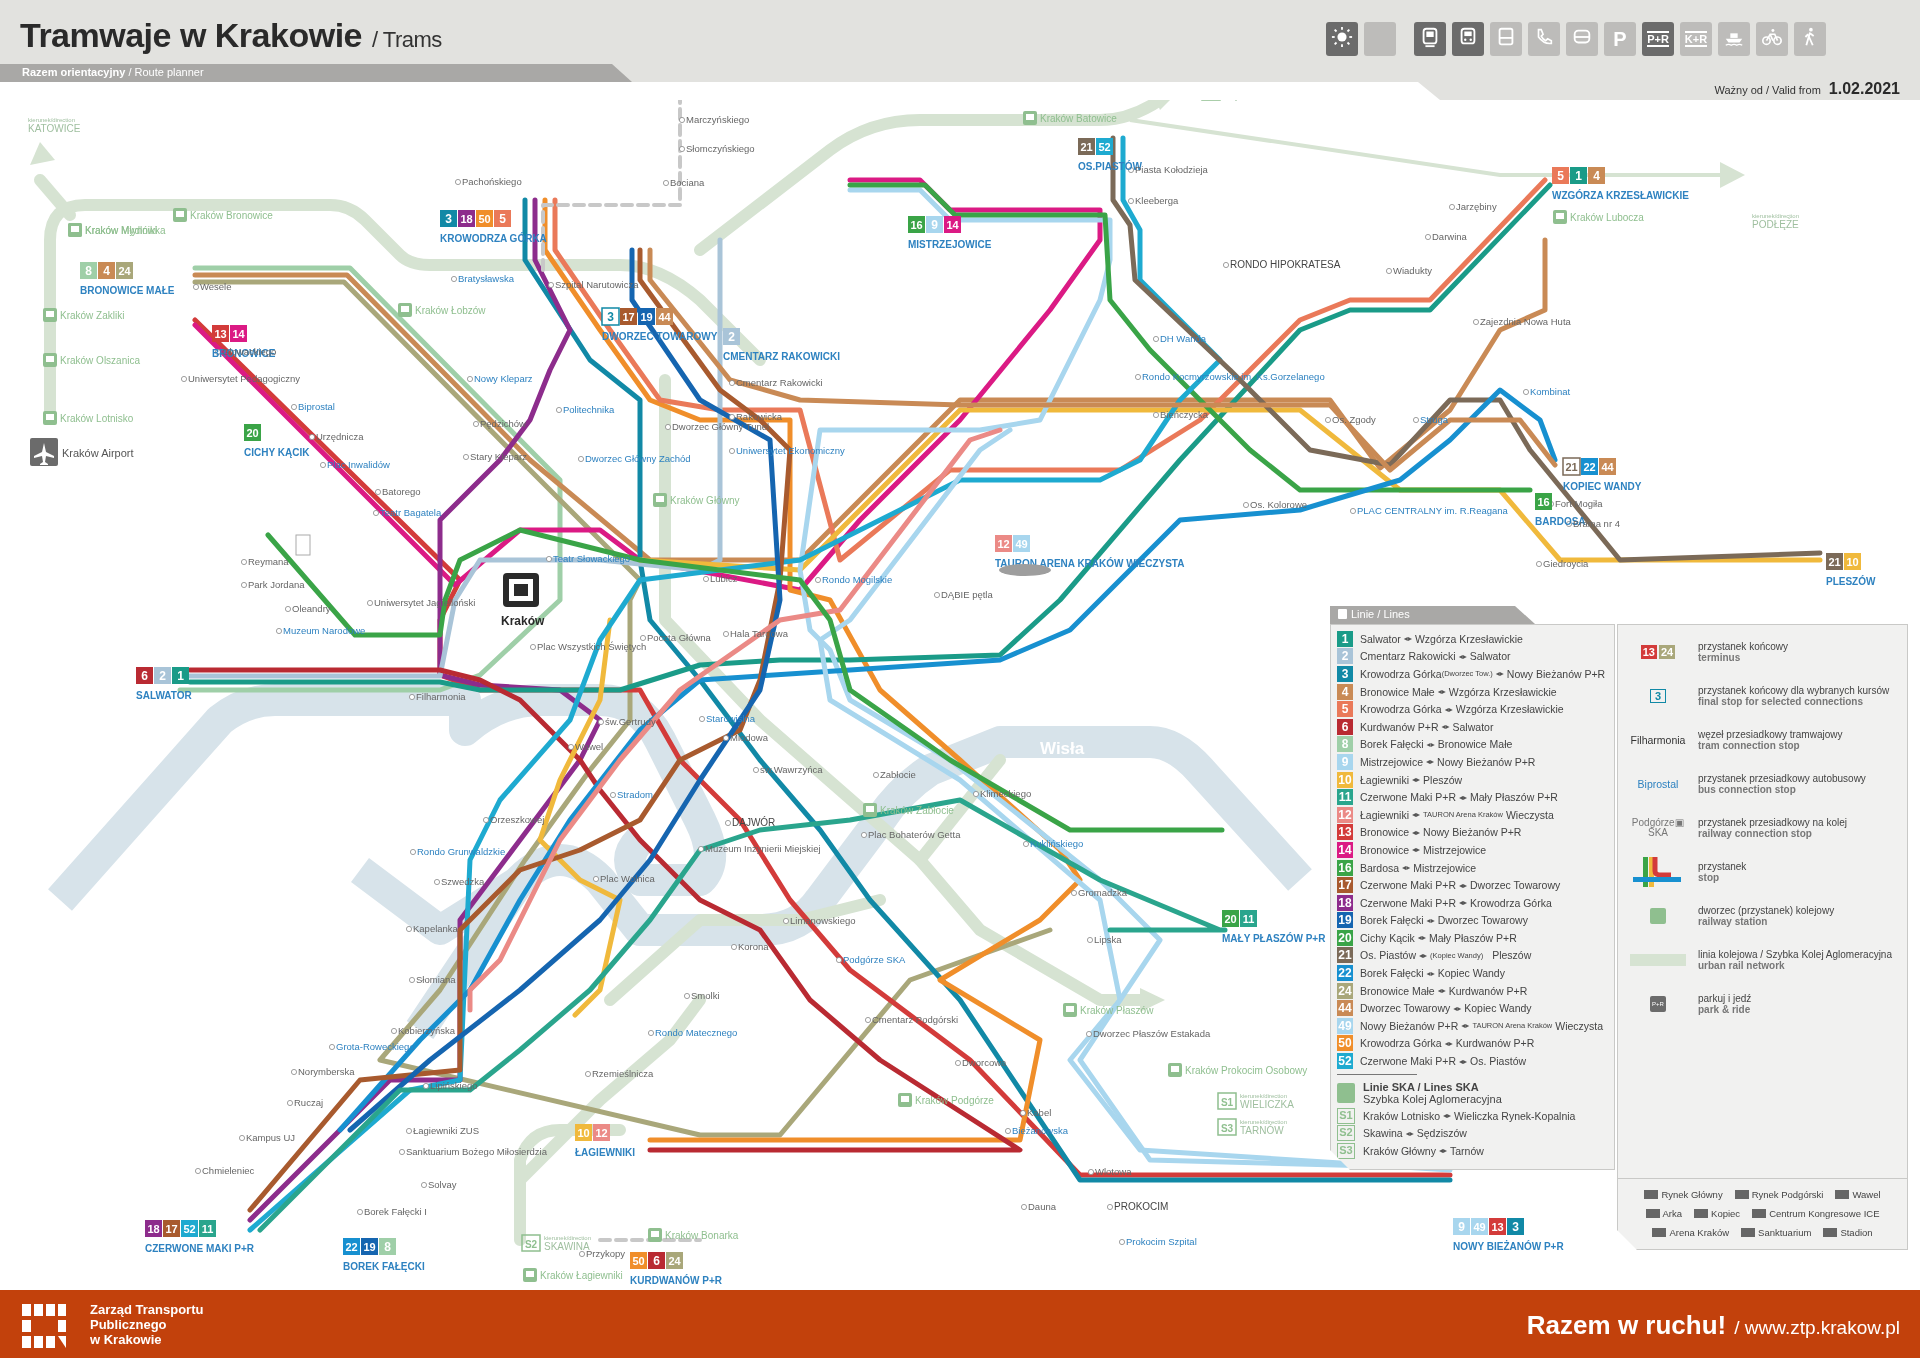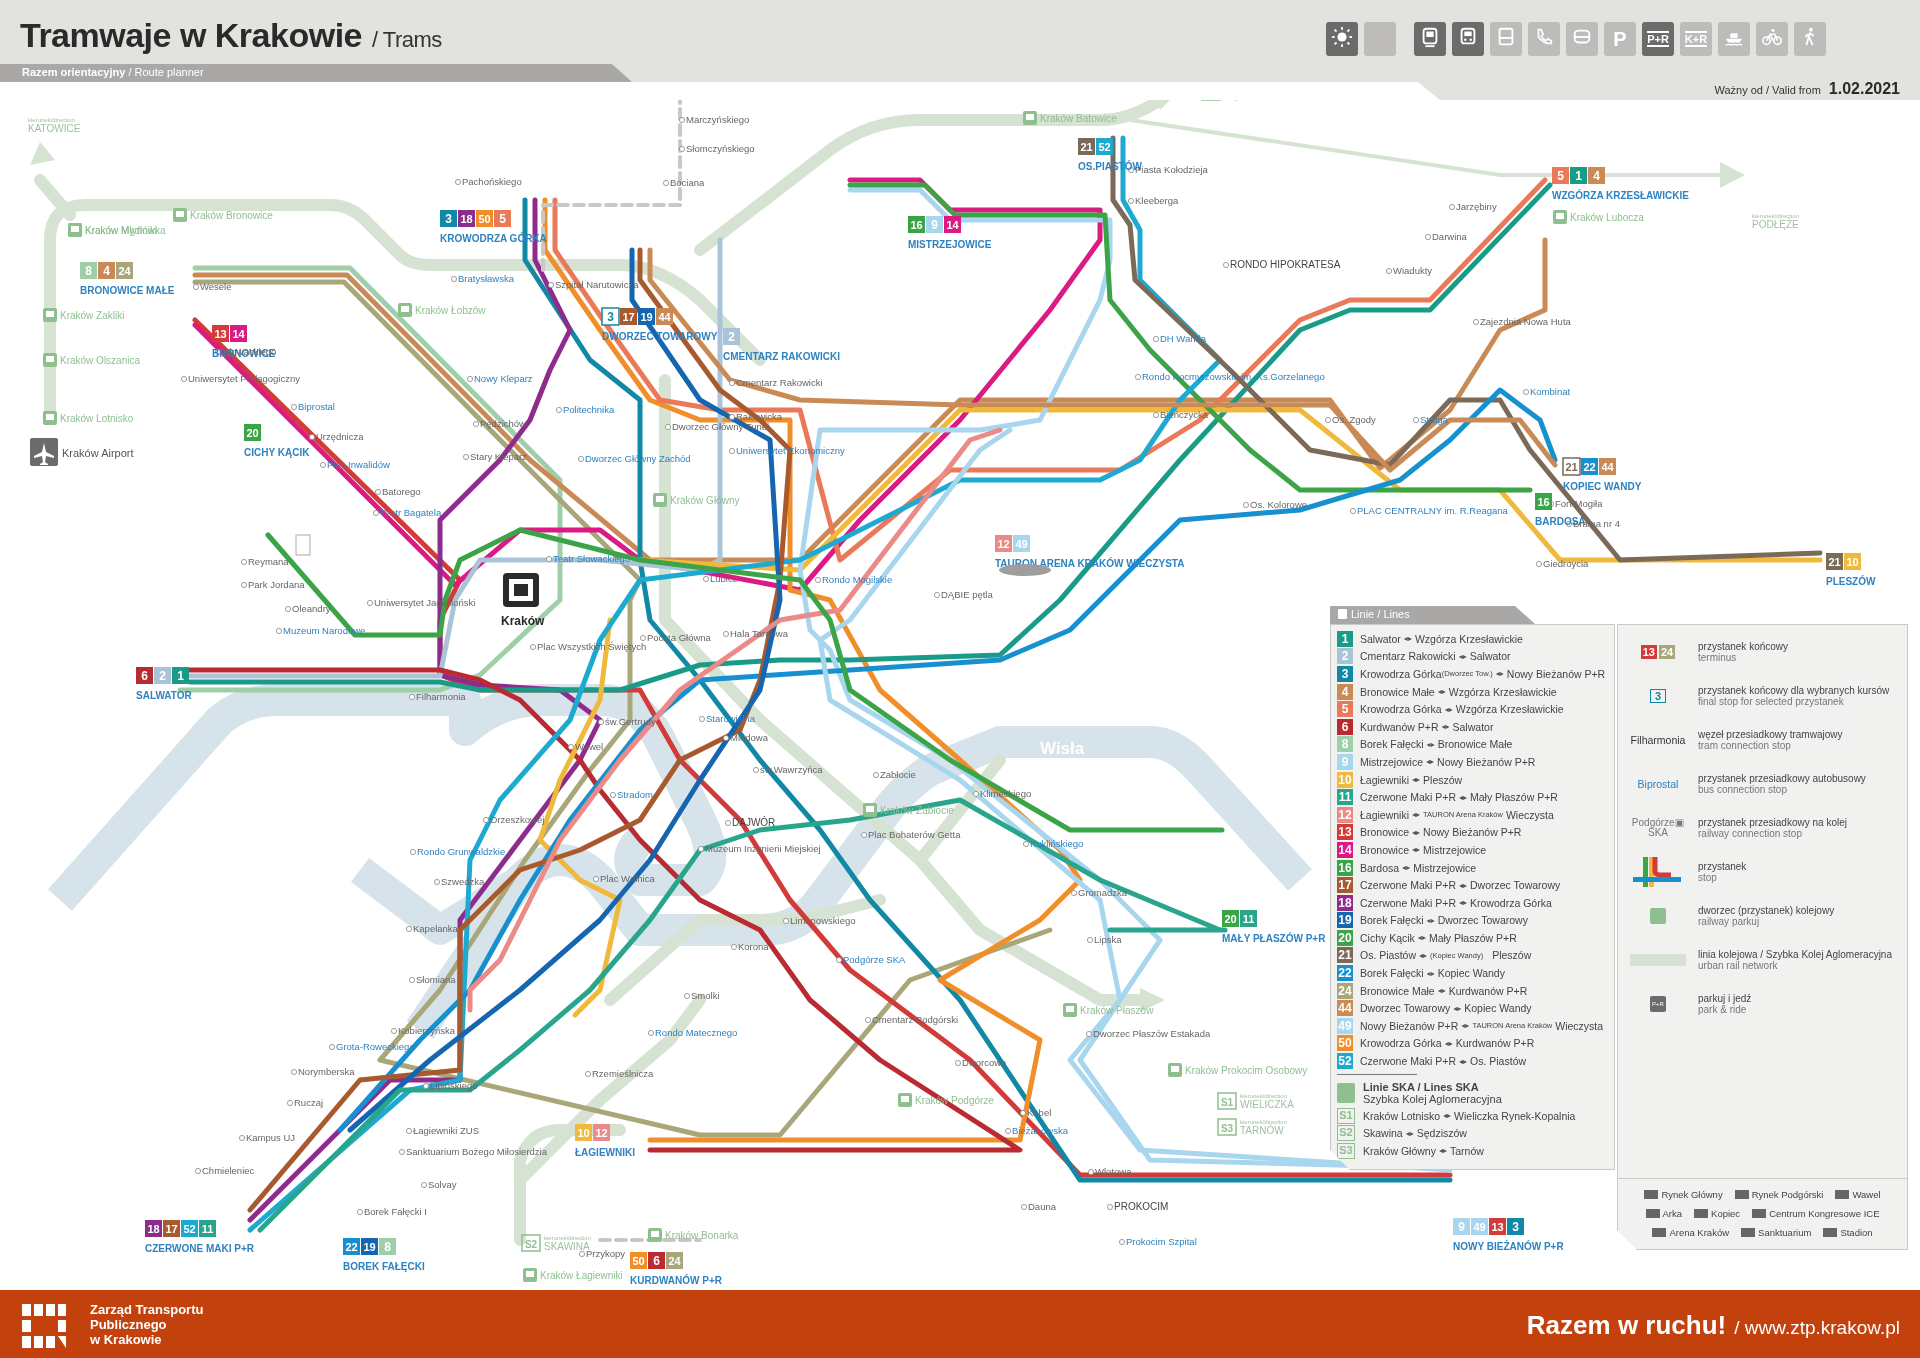--- a/index.html
+++ b/index.html
@@ -40,21 +40,21 @@
   .line-row .small { font-size: 7.5px; }
   .line-row .arr { font-size: 8px; margin: 0 3px; color: #555; }
   .ska-head { margin: 6px 0 2px 6px; display: flex; align-items: center; font-size: 11px; color: #444; }
   .ska-head .train-ic { width: 18px; height: 20px; background: #8fbf8f; border-radius: 2px; margin-right: 8px; }
   .ska-div { width: 80px; border-top: 1px solid #777; margin: 4px 0 0 6px; }
   .ska-badge { width: 18px; height: 16px; border: 1.5px solid #8fbf8f; color: #8fbf8f; font-weight: bold; font-size: 11px; text-align: center; line-height: 13px; margin-right: 8px; flex: none; }
 
   .leg-row { position: relative; height: 44px; display: flex; align-items: flex-start; }
   .leg-sym { width: 80px; flex: none; display: flex; justify-content: center; align-items: center; height: 34px; }
   .leg-text { font-size: 10px; color: #444; line-height: 11px; padding-top: 6px; }
-  .leg-text .en { color: #777; }
+  .leg-text .en { color: #777; font-weight: bold; }
   .copy { position: absolute; left: 10px; bottom: 20px; font-size: 9.5px; color: #555; line-height: 11px; }
   .copy-div { position: absolute; left: 10px; bottom: 52px; width: 80px; border-top: 1px solid #777; }
 
   .lm-grid { padding: 6px 8px; font-size: 9.5px; color: #444; line-height: 19px; text-align: center; }
   .lm-grid span { margin: 0 6px; }
   .lm-grid i { display: inline-block; width: 14px; height: 9px; background: #666; margin-right: 3px; vertical-align: -1px; }
 
   
   .footer { position: absolute; left: 0; top: 1290px; width: 1920px; height: 76px; background: #c2410c; }
   .footer .org { position: absolute; left: 90px; top: 12px; color: #fff; font-size: 13px; font-weight: bold; line-height: 15px; }
@@ -940,21 +940,21 @@
             <div>przystanek końcowy</div>
             <div class="en">terminus</div>
           </div>
         </div>
         <div class="leg-row">
           <div class="leg-sym">
             <span style="border:1.5px solid #1189a6;color:#1189a6;font-weight:bold;font-size:11px;padding:0 4px">3</span>
           </div>
           <div class="leg-text">
             <div>przystanek końcowy dla wybranych kursów</div>
-            <div class="en">final stop for selected przystanek</div>
+            <div class="en">final stop for selected connections</div>
           </div>
         </div>
         <div class="leg-row">
           <div class="leg-sym">
             <span style="font-size:10.5px;color:#333">Filharmonia</span>
           </div>
           <div class="leg-text">
             <div>węzeł przesiadkowy tramwajowy</div>
             <div class="en">tram connection stop</div>
           </div>
@@ -990,21 +990,21 @@
             <div>przystanek</div>
             <div class="en">stop</div>
           </div>
         </div>
         <div class="leg-row">
           <div class="leg-sym">
             <span style="display:block;width:16px;height:16px;background:#8fbf8f;border-radius:2px"></span>
           </div>
           <div class="leg-text">
             <div>dworzec (przystanek) kolejowy</div>
-            <div class="en">railway parkuj</div>
+            <div class="en">railway station</div>
           </div>
         </div>
         <div class="leg-row">
           <div class="leg-sym">
             <span style="display:block;width:56px;height:12px;background:#d6e3d2"></span>
           </div>
           <div class="leg-text">
             <div>linia kolejowa / Szybka Kolej Aglomeracyjna</div>
             <div class="en">urban rail network</div>
           </div>

